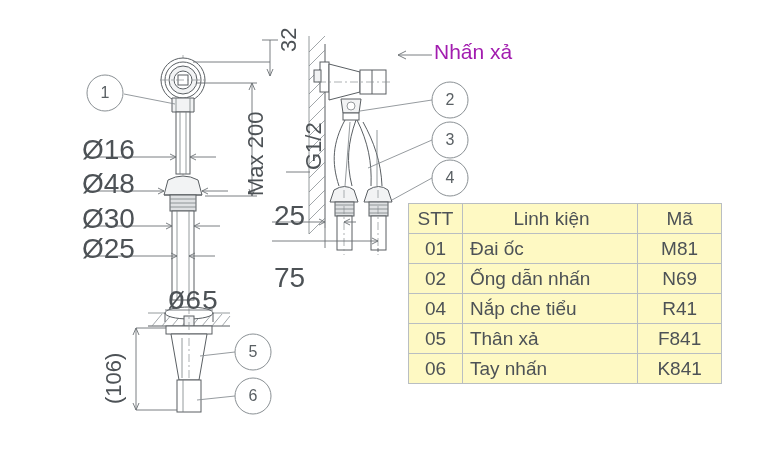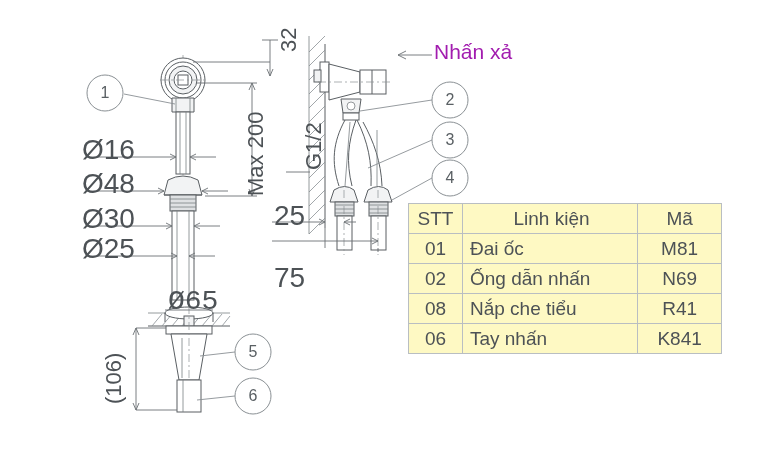--- a/index.html
+++ b/index.html
@@ -331,23 +331,28 @@
         <td class="col-stt">01</td>
         <td class="col-name">Đai ốc</td>
         <td class="col-code">M81</td>
       </tr>
       <tr>
         <td class="col-stt">02</td>
         <td class="col-name">Ống dẫn nhấn</td>
         <td class="col-code">N69</td>
       </tr>
       <tr>
-        <td class="col-stt">08</td>
+        <td class="col-stt">04</td>
         <td class="col-name">Nắp che tiểu</td>
         <td class="col-code">R41</td>
+      </tr>
+      <tr>
+        <td class="col-stt">05</td>
+        <td class="col-name">Thân xả</td>
+        <td class="col-code">F841</td>
       </tr>
       <tr>
         <td class="col-stt">06</td>
         <td class="col-name">Tay nhấn</td>
         <td class="col-code">K841</td>
       </tr>
     </tbody>
   </table>
 
 </div>

